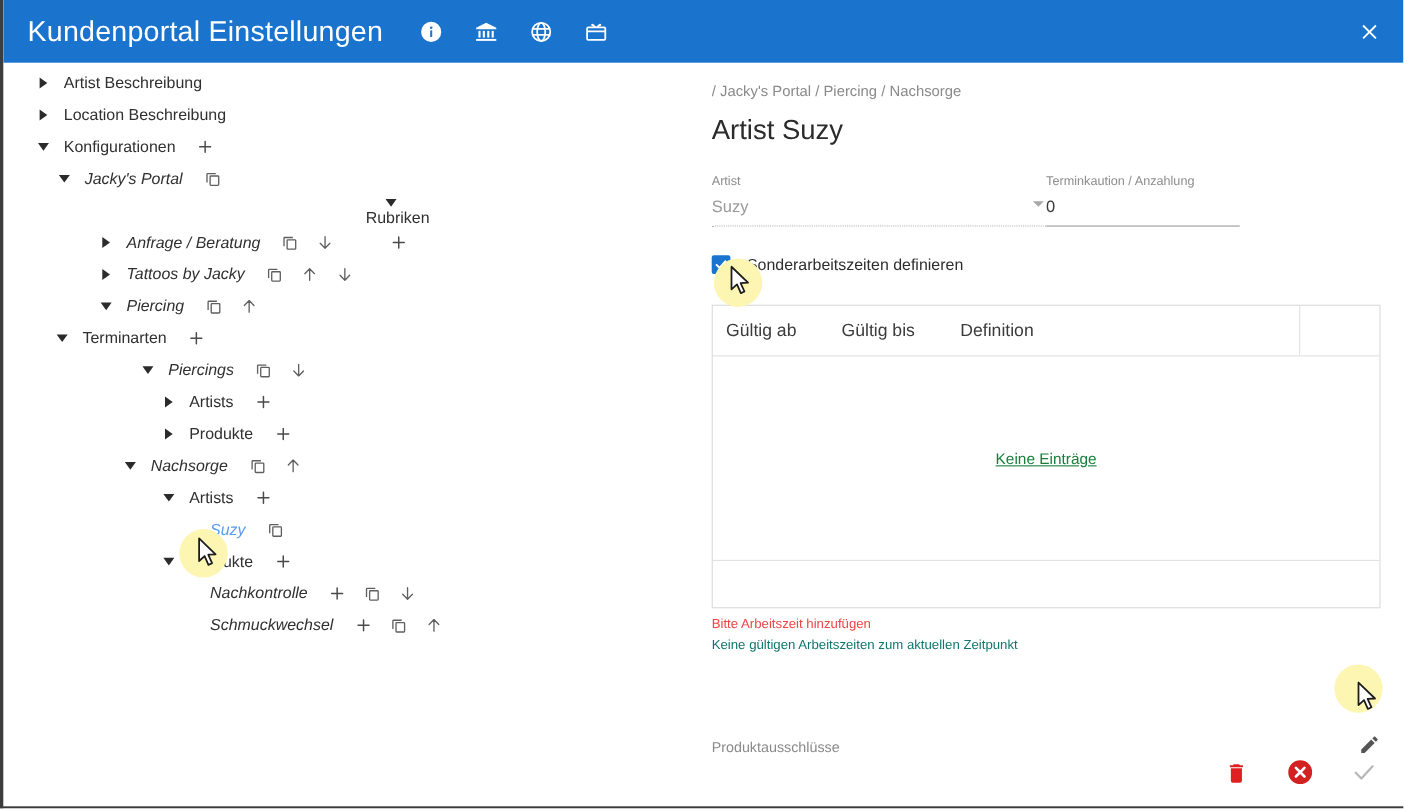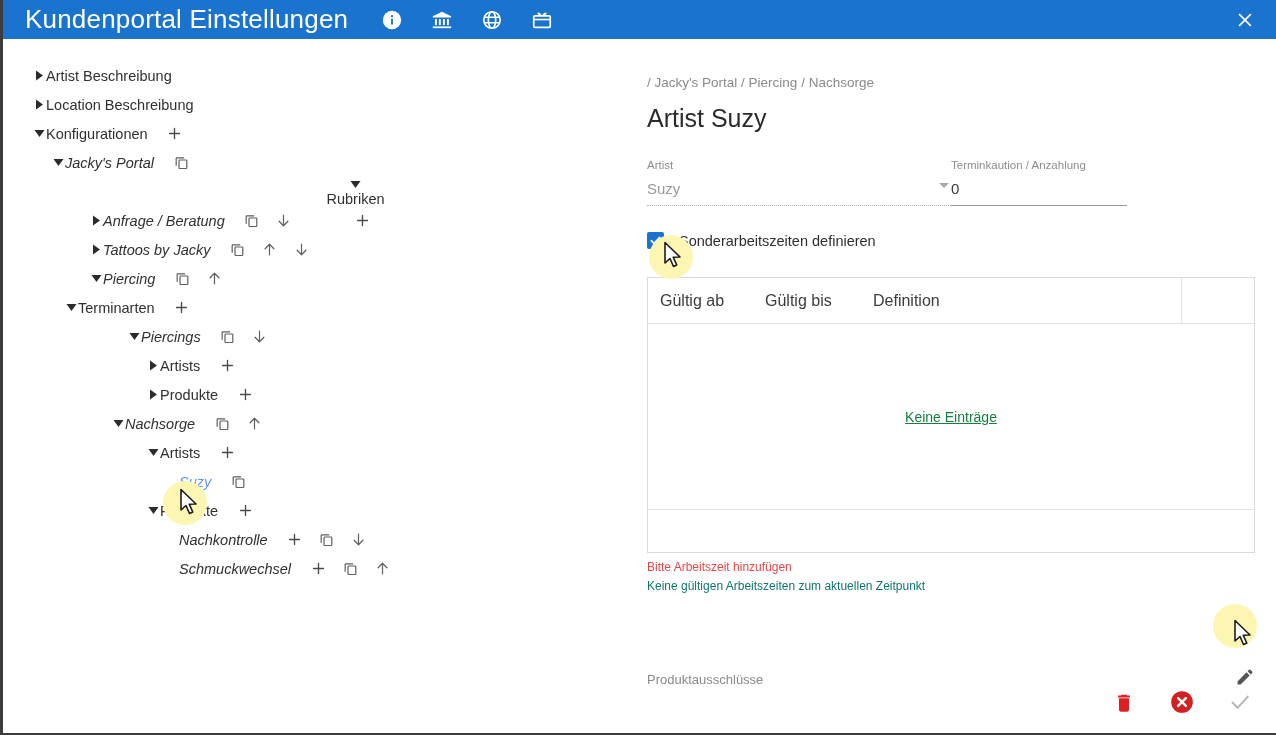--- a/index.html
+++ b/index.html
@@ -14,21 +14,21 @@
     position: relative;
     width: 1276px; height: 735px;
     background: #fff;
     border-left: 3px solid #3d3d3d;
     border-bottom: 2px solid #3d3d3d;
     overflow: hidden;
   }
 
   
   .titlebar {
-    position: absolute; top: 0; left: 0; right: 0; height: 39px;
+    position: absolute; top: 0; left: 0; right: 0; height: 57px;
     background: #1a73cc;
     display: flex; align-items: center;
     padding: 0 14px 0 22px;
   }
   .app-title {
     color: #ffffff;
     font-size: 26px;
     font-weight: 400;
     letter-spacing: .2px;
     white-space: nowrap;
@@ -72,20 +72,21 @@
     white-space: nowrap;
   }
   .caret {
     width: 14px; height: 14px; flex: none;
     display: flex; align-items: center; justify-content: center;
     cursor: pointer; color: #2b2b2b;
   }
   .caret.none { visibility: hidden; }
   .caret svg { display: block; }
   .node-label {
+    margin-left: 12px;
     cursor: pointer;
   }
   .node-label.italic { font-style: italic; }
   .node-label.selected { color: #5b9bea; font-style: italic; }
   .row-actions { display: flex; align-items: center; margin-left: 14px; gap: 6px; }
   .act {
     width: 26px; height: 26px; flex: none;
     display: flex; align-items: center; justify-content: center;
     color: #5f5f5f; cursor: pointer;
   }
@@ -385,21 +386,21 @@
                 <path d="M15.8 5.5H5.5a1 1 0 0 0-1 1v10.2"></path>
               </svg>
             </span>
             <span class="act">
               <svg width="17" height="17" viewBox="0 0 24 24" fill="none" stroke="currentColor" stroke-width="1.7" stroke-linecap="round" stroke-linejoin="round">
                 <path d="M12 19.5V4.8M5.8 11 12 4.6 18.2 11"></path>
               </svg>
             </span>
           </span>
         </div>
-        <div class="tree-row" style="padding-left: 61px;">
+        <div class="tree-row" style="padding-left: 46px;">
           <span class="caret">
             <svg width="11" height="9" viewBox="0 0 11 9">
               <path d="M0.5 1 L10.5 1 L5.5 8 Z" fill="currentColor"></path>
             </svg>
           </span>
           <span class="node-label">Terminarten</span>
           <span class="row-actions">
             <span class="act plus">
               <svg width="17" height="17" viewBox="0 0 24 24" fill="none" stroke="currentColor" stroke-width="1.9" stroke-linecap="round">
                 <path d="M12 5v14M5 12h14"></path>

